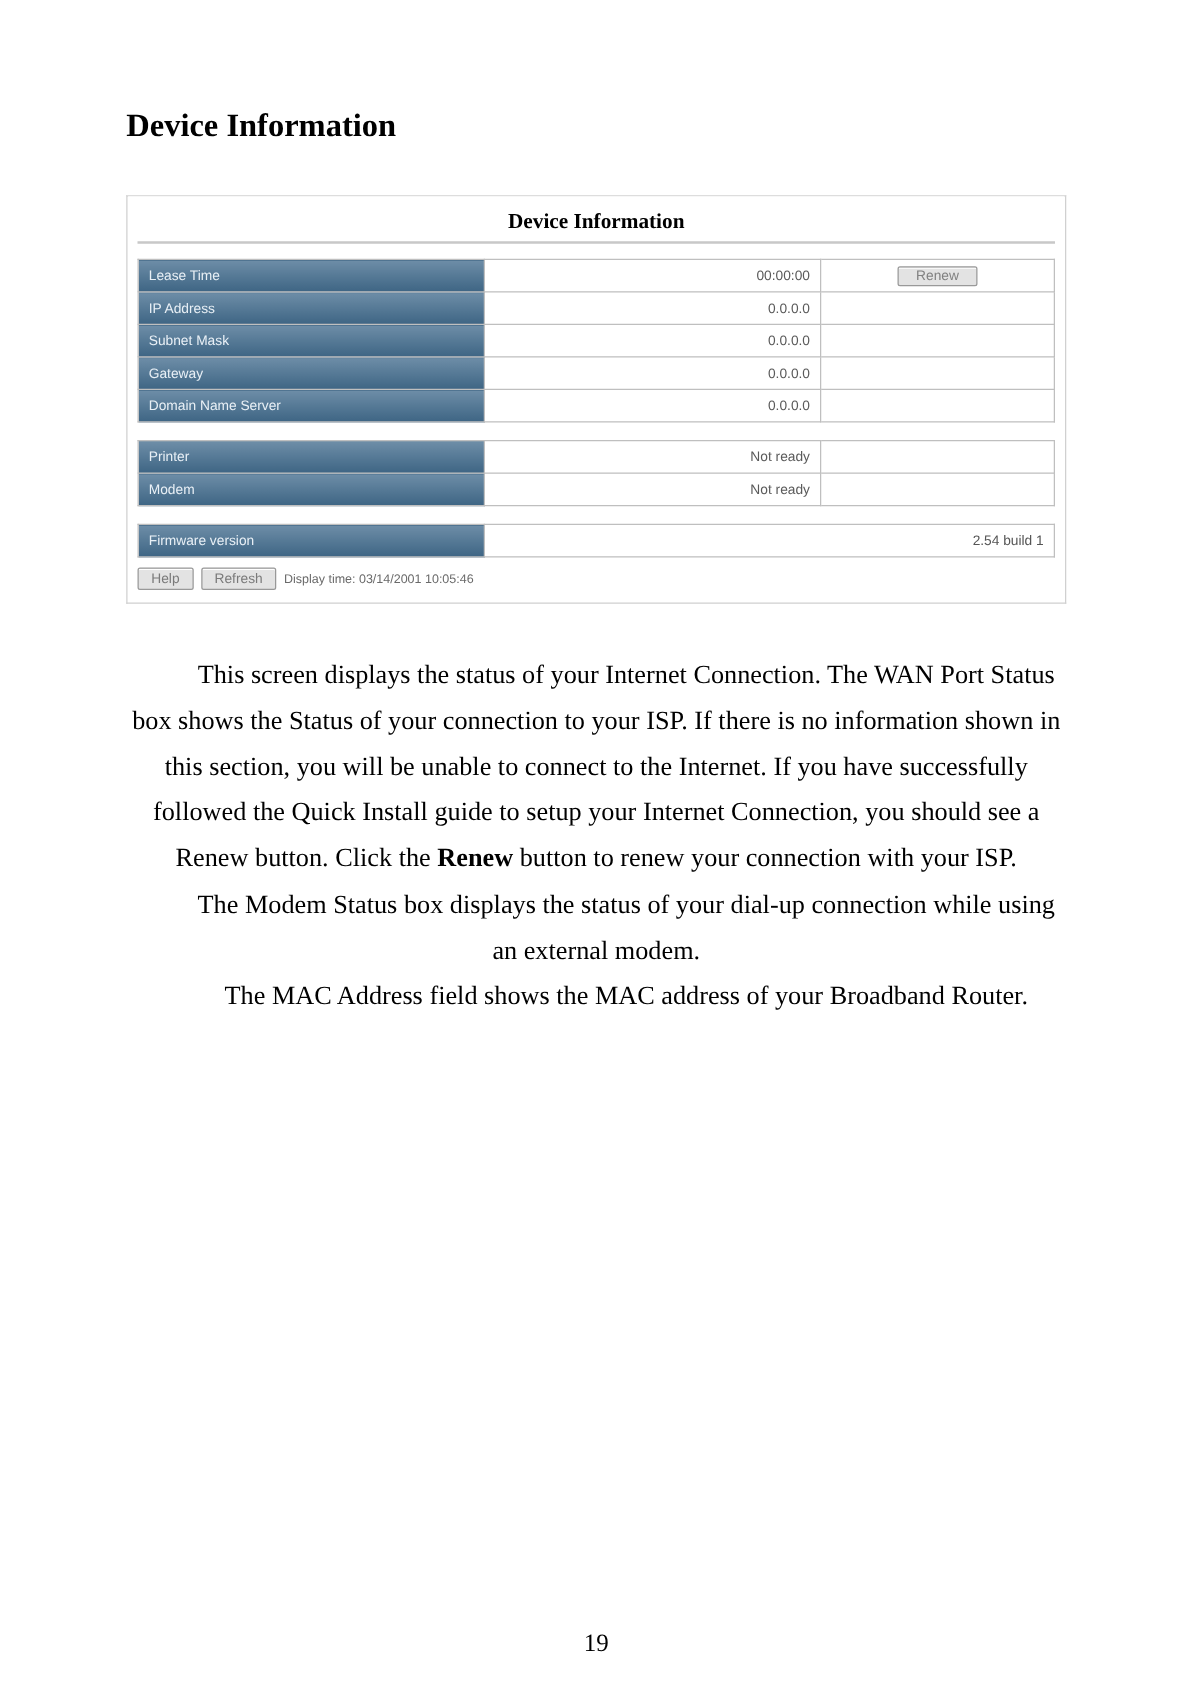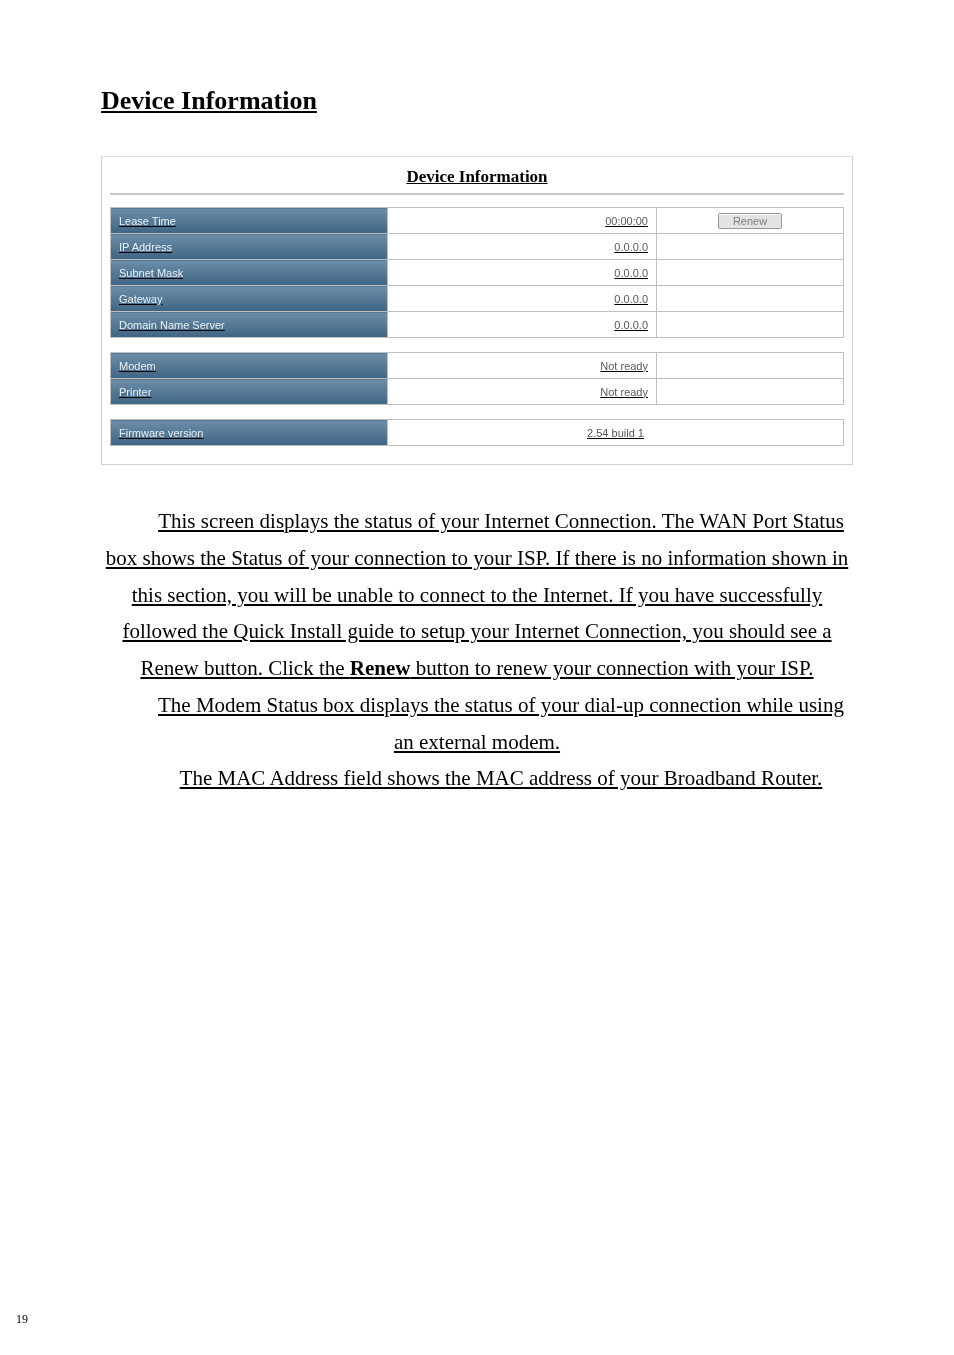--- a/index.html
+++ b/index.html
@@ -9,21 +9,20 @@
     font-family: "Times New Roman", Times, serif;
     color: #000;
   }
   .page {
     width: 922px;
     min-height: 1355px;
     margin: 0 auto;
     padding: 60px 85px 40px 85px;
     box-sizing: border-box;
     position: relative;
-    text-decoration: underline;
   }
   h1.page-title {
     font-size: 26px;
     font-weight: bold;
     margin: 26px 0 40px 0;
   }
   .shot-box {
     width: 100%;
     border: 1px solid #d0d0d0;
     border-top: 1px solid #ddd;
@@ -63,21 +62,21 @@
   table.di-table td.val {
     text-align: right;
     color: #5a5a5a;
     font-size: 11px;
   }
   table.di-table td.btncell {
     width: 170px;
     text-align: center;
   }
   table.di-table td.wide-val {
-    text-align: center;
+    text-align: right;
     color: #555;
   }
   .win-btn {
     display: inline-block;
     background: #e3e3e3;
     border: 1px solid #999;
     border-radius: 2px;
     color: #808080;
     font-family: Tahoma, Arial, sans-serif;
     font-size: 11px;
@@ -110,21 +109,22 @@
     width: 48px;
   }
   .body-text strong {
     font-weight: bold;
   }
   .page-number {
     position: absolute;
     left: 0;
     right: 0;
     bottom: 28px;
-    font-size: 12px;
+    text-align: center;
+    font-size: 20px;
     font-family: "Times New Roman", Times, serif;
   }
 </style>
 </head>
 <body>
 
 <div class="page">
 
   <h1 class="page-title">Device Information</h1>
 
@@ -159,41 +159,46 @@
         <td class="label">Domain Name Server</td>
         <td class="val">0.0.0.0</td>
         <td class="btncell"></td>
       </tr>
     </tbody>
       </table>
 
     <table class="di-table">
       <tbody>
           <tr>
+        <td class="label">Printer</td>
+        <td class="val">Not ready</td>
+        <td class="btncell"></td>
+      </tr>
+      <tr>
         <td class="label">Modem</td>
-        <td class="val">Not ready</td>
-        <td class="btncell"></td>
-      </tr>
-      <tr>
-        <td class="label">Printer</td>
         <td class="val">Not ready</td>
         <td class="btncell"></td>
       </tr>
     </tbody>
       </table>
 
     <table class="di-table" style="margin-bottom:8px;">
       <tbody>
           <tr>
         <td class="label">Firmware version</td>
         <td class="wide-val" colspan="2">2.54 build 1</td>
       </tr>
     </tbody>
       </table>
 
+    <div class="footer-btns">
+      <span class="win-btn">Help</span>
+      <span class="win-btn">Refresh</span>
+      <span class="display-time">Display time: 03/14/2001 10:05:46</span>
+    </div>
   </div>
 
   <div class="body-text">
     <p>
       <span class="indent"></span><span>This screen displays the status of your Internet Connection. The WAN Port Status box shows the Status of your connection to your ISP. If there is no information shown in this section, you will be unable to connect to the Internet. If you have successfully followed the Quick Install guide to setup your Internet Connection, you should see a Renew button. Click the </span><strong>Renew</strong><span> button to renew your connection with your ISP.</span>
     </p>
     <p>
       <span class="indent"></span><span>The Modem Status box displays the status of your dial-up connection while using an external modem.</span>
     </p>
     <p>

